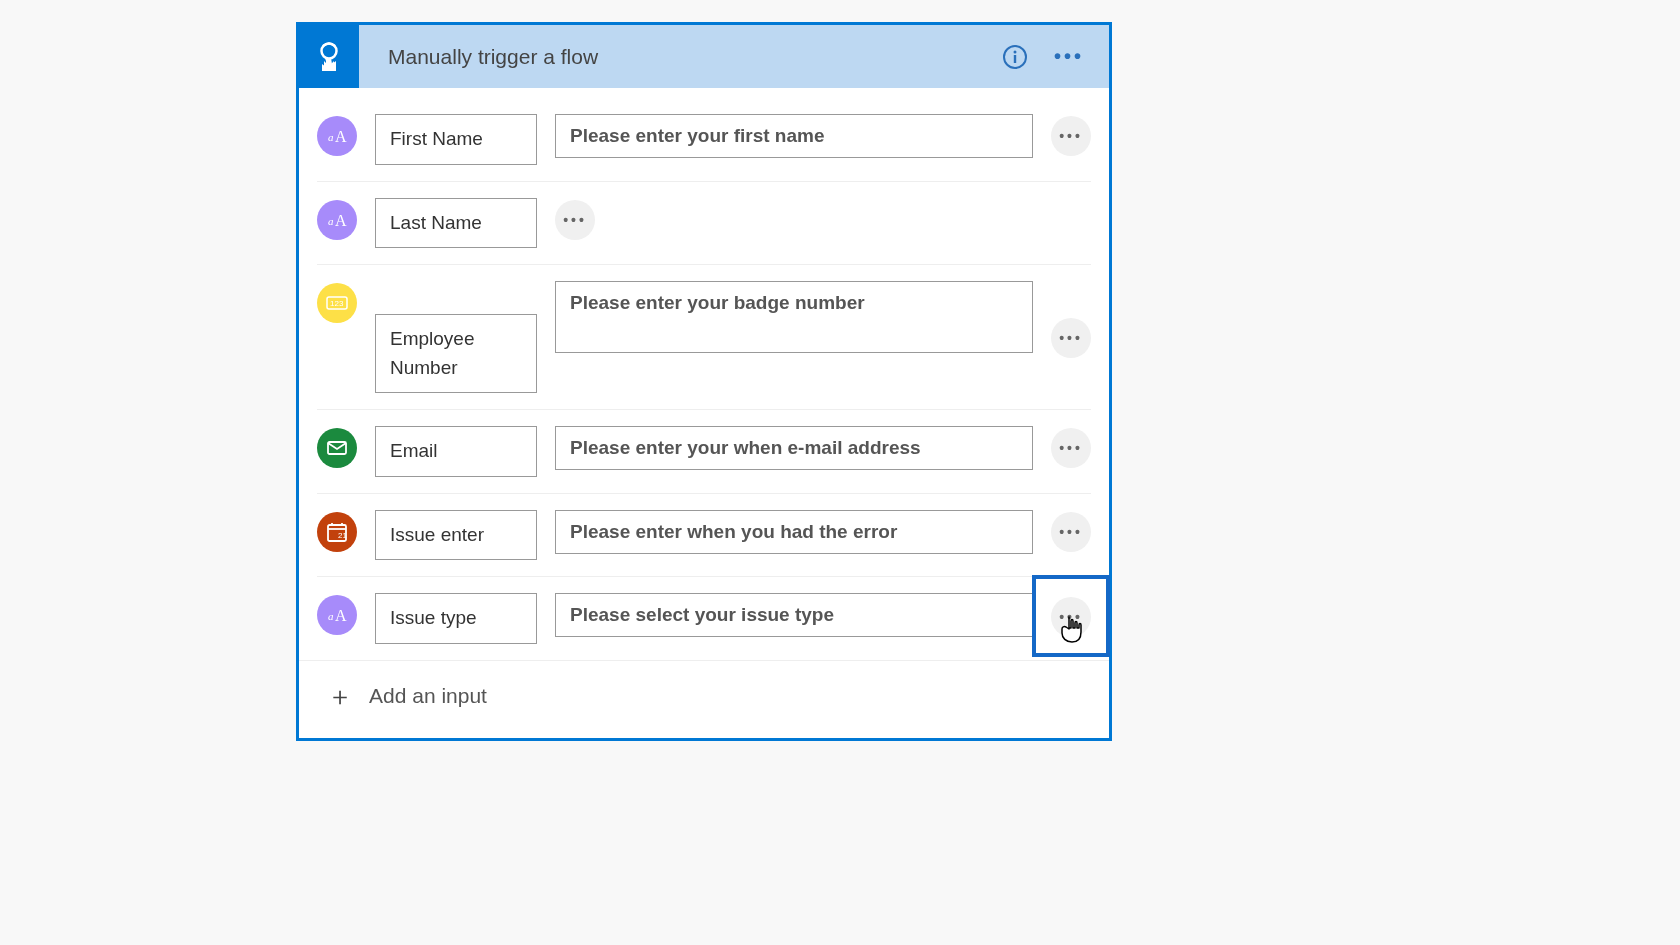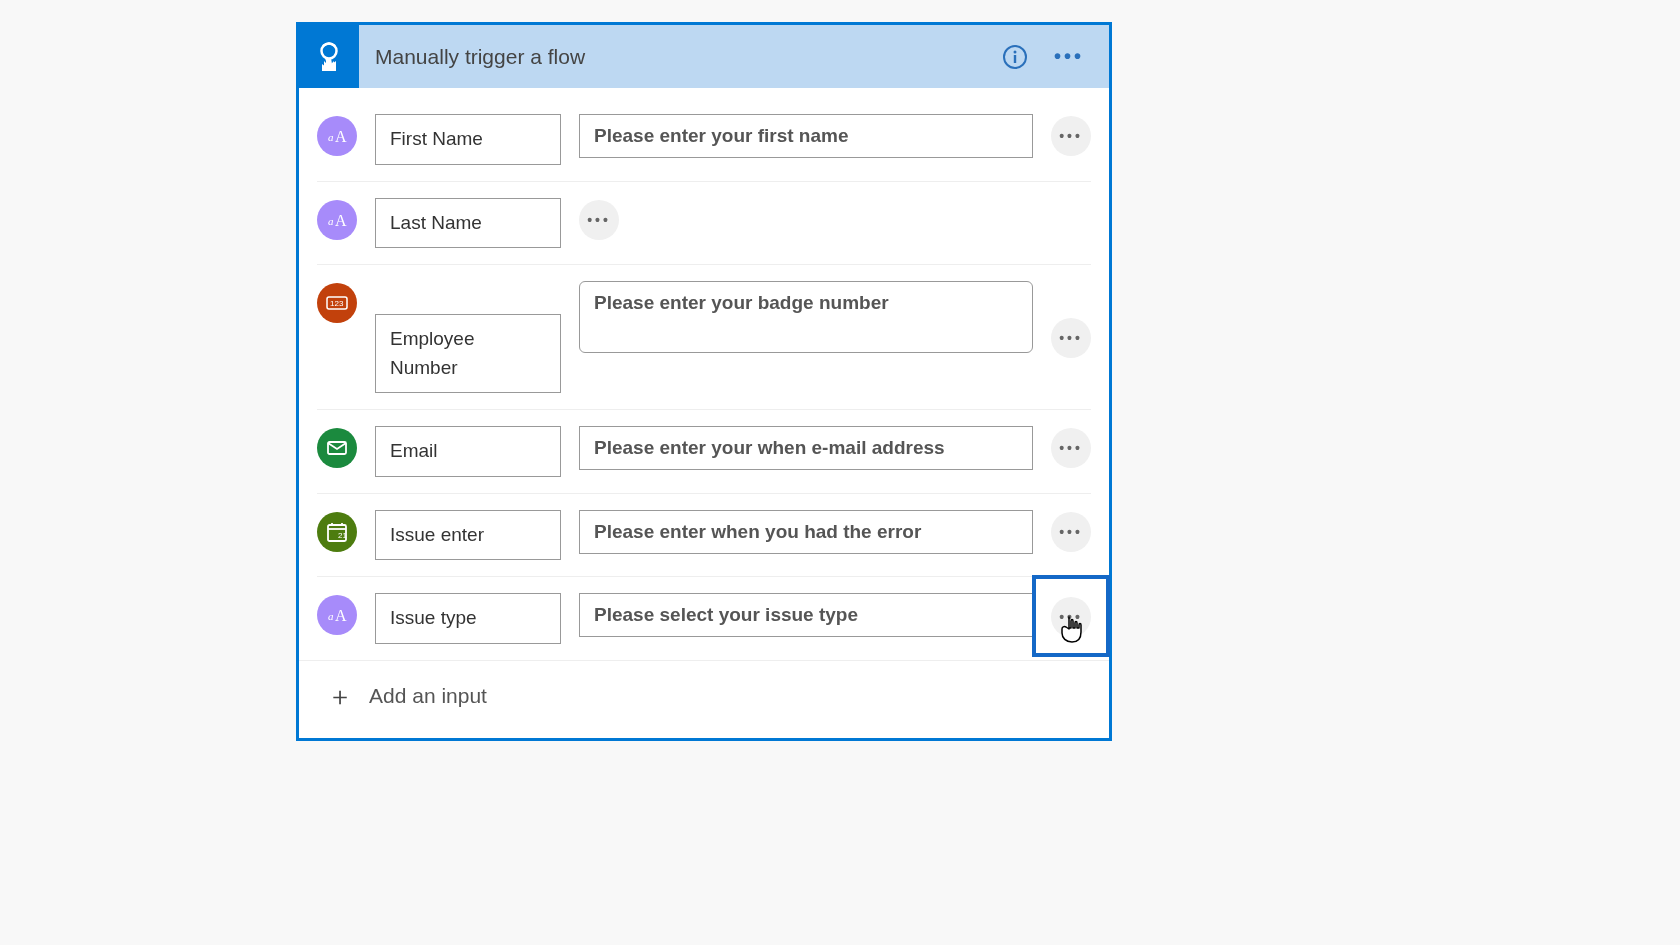--- a/index.html
+++ b/index.html
@@ -33,21 +33,21 @@
       width: 60px;
       height: 63px;
       background: #0078d4;
       display: flex;
       align-items: center;
       justify-content: center;
       flex-shrink: 0;
     }
     .header-title {
       flex: 1;
-      padding-left: 16px;
+      padding-left: 29px;
       color: #444;
       font-size: 21px;
       font-weight: 400;
     }
     .header-actions {
       display: flex;
       align-items: center;
       gap: 18px;
       padding-right: 12px;
     }
@@ -80,32 +80,32 @@
       display: flex;
       align-items: center;
       justify-content: center;
       flex-shrink: 0;
       margin-top: 2px;
     }
     .type-icon.text-light {
       background: #a78bfa;
     }
     .type-icon.number {
-      background: #c2410c;
+      background: #fde047;
       text-align: center;
     }
     .type-icon.email {
       background: #1b8a3e;
     }
     .type-icon.date {
-      background: #4d7c0f;
+      background: #c2410c;
       justify-content: center;
     }
     .label-input {
-      width: 186px;
+      width: 162px;
       border: 1px solid #999;
       padding: 10px 14px;
       font-size: 19px;
       color: #333;
       line-height: 1.5;
       background: #fff;
     }
     .label-input.multiline {
       min-height: 72px;
       margin-top: 33px;
@@ -115,21 +115,20 @@
       border: 1px solid #999;
       padding: 10px 14px;
       font-size: 19px;
       color: #555;
       background: #fff;
       min-height: 42px;
       font-weight: bold;
     }
     .desc-input.multiline {
       min-height: 72px;
-      border-radius: 6px;
     }
     .row-more {
       width: 40px;
       height: 40px;
       border-radius: 50%;
       background: #f0f0f0;
       display: flex;
       align-items: center;
       justify-content: center;
       cursor: pointer;

